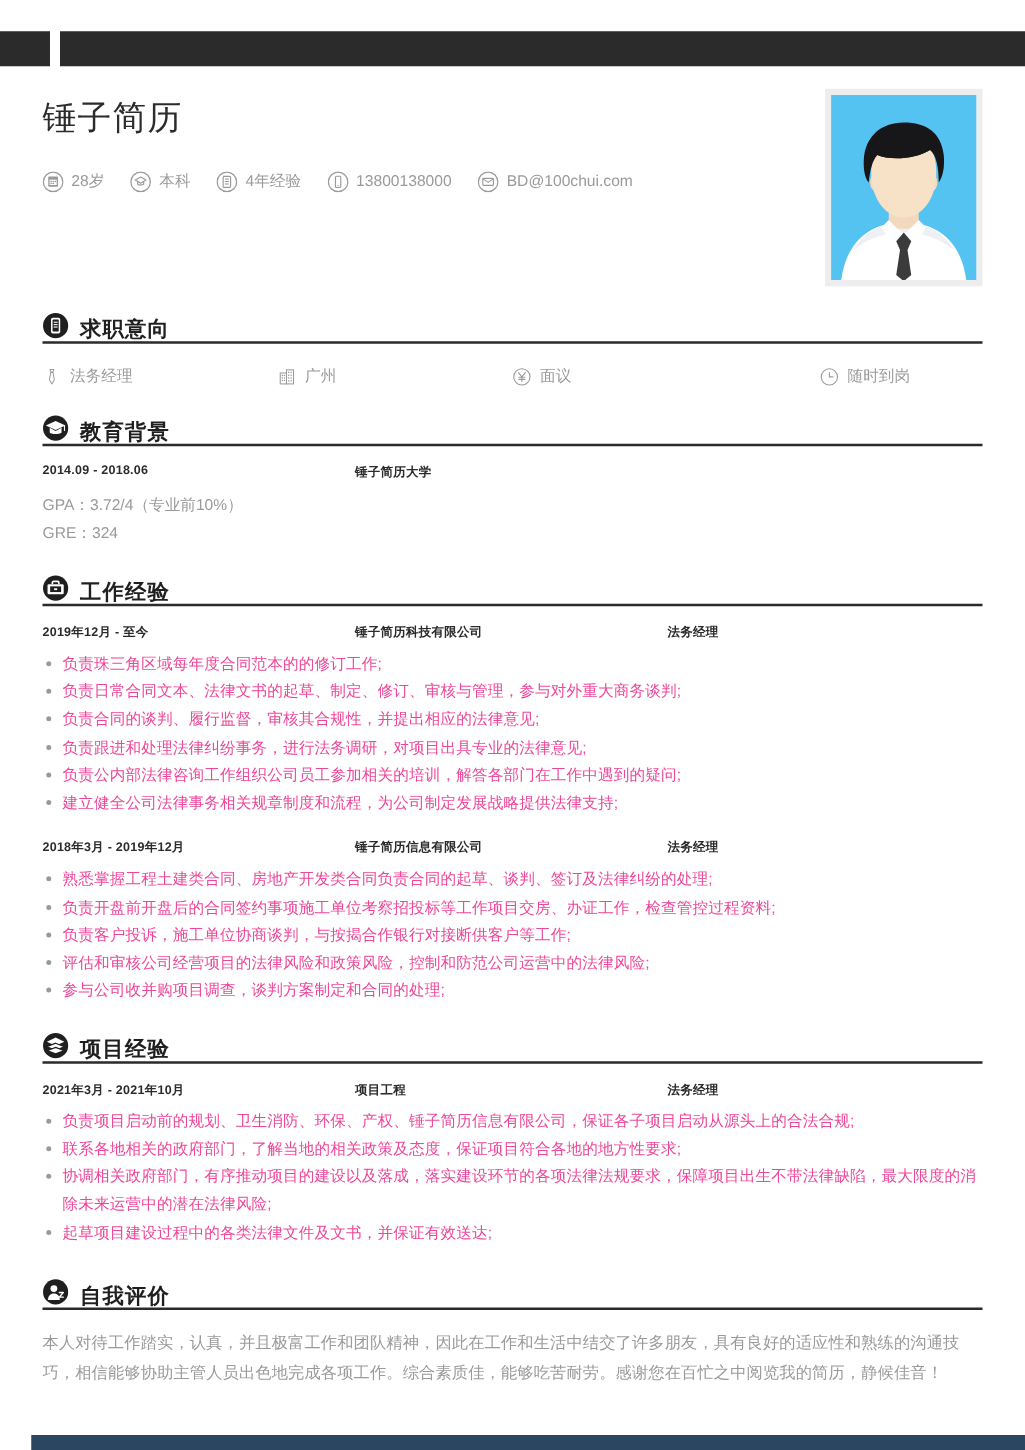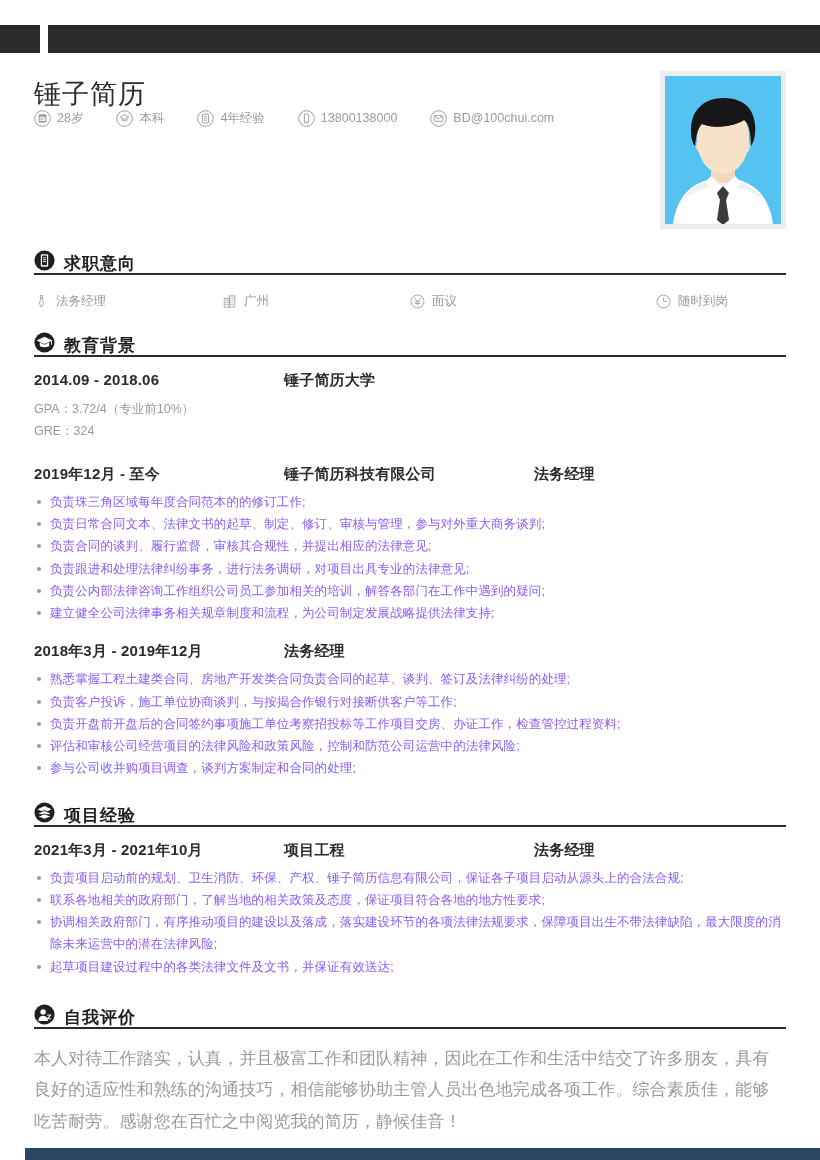--- a/index.html
+++ b/index.html
@@ -70,23 +70,24 @@
     letter-spacing: 1px;
     line-height: 1.1;
   }
   .motto {
     margin-top: 26px;
     font-size: 12.5px;
     color: #9a9a9a;
     letter-spacing: .3px;
   }
   .meta-row {
+    margin-top: 27px;
     display: flex;
     align-items: center;
-    gap: 21px;
+    gap: 9px;
     font-size: 12.5px;
     color: #9a9a9a;
   }
   .meta-item {
     display: flex;
     align-items: center;
     gap: 6px;
     margin-right: 12px;
   }
   .meta-ic {
@@ -152,21 +153,21 @@
   }
   .obj-cell.right { justify-content: center; }
   .obj-ic { width: 15px; height: 15px; flex: 0 0 15px; }
   .obj-ic svg { display: block; width: 15px; height: 15px; }
 
   
   .entry { margin-top: 15px; }
   .entry.first { margin-top: 14px; }
   .entry-head {
     display: flex;
-    font-size: 15px;
+    font-size: 10px;
     font-weight: bold;
     color: #2b2b2b;
     letter-spacing: .2px;
   }
   .eh-date { width: 250px; }
   .eh-org  { width: 250px; }
   .eh-role { flex: 1; }
 
   .sub-line {
     margin-top: 9px;
@@ -176,37 +177,37 @@
   }
 
   ul.bullets {
     margin-top: 7px;
     list-style: none;
   }
   ul.bullets li {
     position: relative;
     padding-left: 16px;
     font-size: 12.5px;
-    color: #8b5cf6;
+    color: #ec4899;
     line-height: 1.78;
     letter-spacing: .1px;
   }
   ul.bullets li::before {
     content: "";
     position: absolute;
     left: 3px;
     top: 9px;
     width: 4px; height: 4px;
     border-radius: 50%;
     background: #9a9a9a;
   }
 
   .para {
     margin-top: 14px;
-    font-size: 17px;
+    font-size: 13px;
     color: #9a9a9a;
     line-height: 1.85;
     letter-spacing: .1px;
   }
 </style>
 </head>
 <body>
 
 <div class="page">
 
@@ -405,46 +406,59 @@
         <div class="entry-head">
           <span class="eh-date">2014.09 - 2018.06</span>
           <span class="eh-org">锤子简历大学</span>
         </div>
         <div class="sub-line">GPA：3.72/4（专业前10%）</div>
         <div class="sub-line" style="margin-top:0">GRE：324</div>
       </div>
     </div>
 
     <div class="section">
+      <div class="sec-head">
+        <span class="sec-ic">
+          <svg viewBox="0 0 24 24">
+              <circle cx="12" cy="12" r="11.5" fill="#1f1f1f"></circle>
+              <rect x="4.6" y="8.4" width="14.8" height="9.2" rx="1.2" fill="#fff"></rect>
+              <path d="M9 8.2 V7 c0-.7.5-1.2 1.2-1.2 h3.6 c.7 0 1.2.5 1.2 1.2 v1.2" fill="none" stroke="#fff" stroke-width="1.5"></path>
+              <rect x="7" y="10.4" width="10" height="5.2" fill="#1f1f1f"></rect>
+              <rect x="10.6" y="12.2" width="2.8" height="1.6" fill="#fff"></rect>
+            </svg>
+        </span>
+        <span class="sec-title">工作经验</span>
+      </div>
 
       <div class="entry first">
         <div class="entry-head">
           <span class="eh-date">2019年12月 - 至今</span>
           <span class="eh-org">锤子简历科技有限公司</span>
           <span class="eh-role">法务经理</span>
         </div>
         <ul class="bullets">
           <li>负责珠三角区域每年度合同范本的的修订工作;</li>
           <li>负责日常合同文本、法律文书的起草、制定、修订、审核与管理，参与对外重大商务谈判;</li>
           <li>负责合同的谈判、履行监督，审核其合规性，并提出相应的法律意见;</li>
           <li>负责跟进和处理法律纠纷事务，进行法务调研，对项目出具专业的法律意见;</li>
           <li>负责公内部法律咨询工作组织公司员工参加相关的培训，解答各部门在工作中遇到的疑问;</li>
           <li>建立健全公司法律事务相关规章制度和流程，为公司制定发展战略提供法律支持;</li>
         </ul>
       </div>
 
       <div class="entry" style="margin-top:18px">
         <div class="entry-head">
           <span class="eh-date">2018年3月 - 2019年12月</span>
+          <span class="eh-org">锤子简历信息有限公司</span>
           <span class="eh-role">法务经理</span>
         </div>
         <ul class="bullets">
           <li>熟悉掌握工程土建类合同、房地产开发类合同负责合同的起草、谈判、签订及法律纠纷的处理;</li>
+          <li>负责开盘前开盘后的合同签约事项施工单位考察招投标等工作项目交房、办证工作，检查管控过程资料;</li>
           <li>负责客户投诉，施工单位协商谈判，与按揭合作银行对接断供客户等工作;</li>
-          <li>负责开盘前开盘后的合同签约事项施工单位考察招投标等工作项目交房、办证工作，检查管控过程资料;</li>
           <li>评估和审核公司经营项目的法律风险和政策风险，控制和防范公司运营中的法律风险;</li>
           <li>参与公司收并购项目调查，谈判方案制定和合同的处理;</li>
         </ul>
       </div>
     </div>
 
     <div class="section">
       <div class="sec-head">
         <span class="sec-ic">
           <svg viewBox="0 0 24 24">

